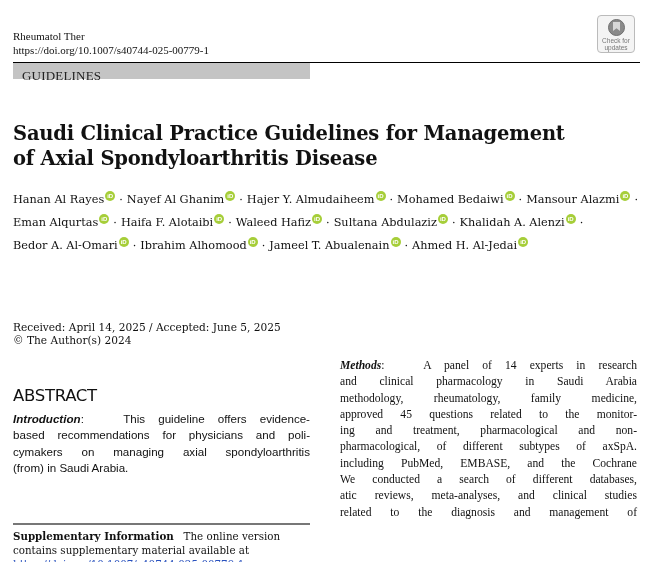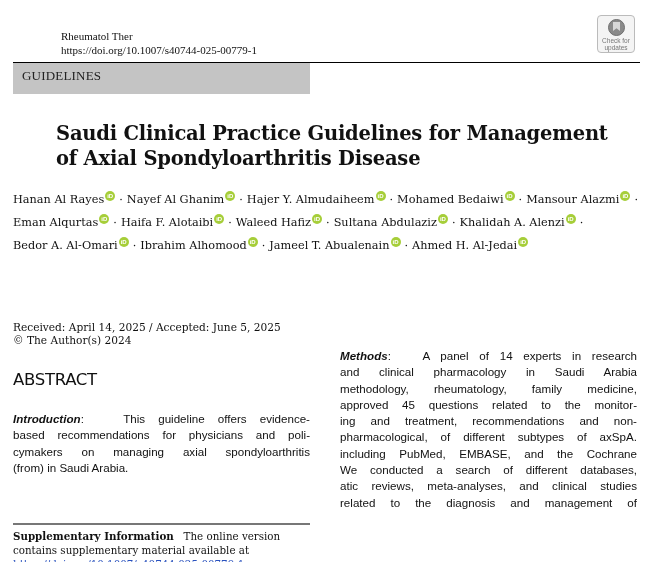--- a/index.html
+++ b/index.html
@@ -1,34 +1,34 @@
 <!DOCTYPE html>
 <html><head>
   <meta charset="utf-8">
   <style>
     html, body { margin: 0; padding: 0; background: #ffffff; }
     body { width: 656px; height: 562px; overflow: hidden; position: relative; color: #111; font-family: "DejaVu Serif", serif; }
-    .journal { position: absolute; left: 13px; top: 29px; font-family: "Liberation Serif", serif; font-size: 11px; line-height: 14px; color: #111; margin-left: 48px; }
+    .journal { position: absolute; left: 13px; top: 29px; font-family: "Liberation Serif", serif; font-size: 11px; line-height: 14px; color: #111; }
     .rule { position: absolute; left: 13px; top: 62px; width: 627px; height: 0; border-top: 1.3px solid #000; }
-    .banner { position: absolute; left: 13px; top: 63px; width: 297px; height: 31px; background: #c4c4c4; }
+    .banner { position: absolute; left: 13px; top: 63px; width: 297px; height: 16px; background: #c4c4c4; }
     .banner span { position: absolute; left: 9px; top: 5px; font-family: "Liberation Serif", serif; font-size: 13px; letter-spacing: 0.2px; color: #222; }
     .badge { position: absolute; left: 597px; top: 15px; width: 38px; height: 38px; border: 1px solid #bbb; border-radius: 4px; background: #f4f4f4; box-sizing: border-box; }
     .badge .circle { position: absolute; left: 10px; top: 3px; width: 17px; height: 17px; border-radius: 50%; background: #8a8a8a; border: 1px solid #6f6f6f; box-sizing: border-box; }
     .badge .circle::after { content: ""; position: absolute; left: 4px; top: 2px; width: 7px; height: 9px; background: #d7d7d7; clip-path: polygon(0 0, 100% 0, 100% 100%, 50% 70%, 0 100%); }
     .badge .txt { position: absolute; left: 0; top: 21px; width: 36px; text-align: center; font-family: "Liberation Sans", sans-serif; font-size: 6.5px; line-height: 7px; color: #777; }
-    .title { position: absolute; left: 13px; top: 121px; width: 600px; font-family: "DejaVu Serif", serif; font-weight: bold; font-size: 19.5px; line-height: 25px; color: #111; letter-spacing: -0.2px; margin-left: 43px; }
+    .title { position: absolute; left: 13px; top: 121px; width: 600px; font-family: "DejaVu Serif", serif; font-weight: bold; font-size: 19.5px; line-height: 25px; color: #111; letter-spacing: -0.2px; }
     .authors { position: absolute; left: 13px; top: 188px; width: 630px; font-family: "DejaVu Serif", serif; font-size: 11.3px; line-height: 23px; color: #111; }
     .authors .line { white-space: nowrap; }
     .orcid { display: inline-block; width: 10px; height: 10px; border-radius: 50%; background: #a6ce39; vertical-align: 2px; margin-left: 1px; position: relative; }
     .orcid::after { content: "iD"; position: absolute; left: 0; top: 1px; width: 10px; text-align: center; font-family: "Liberation Sans", sans-serif; font-size: 6px; line-height: 8px; color: #fff; font-weight: bold; }
     .sep { margin: 0 4px; }
     .dates { position: absolute; left: 13px; top: 321px; font-family: "DejaVu Serif", serif; font-size: 10.6px; line-height: 13px; color: #111; }
-    .abstract-h { position: absolute; left: 13px; top: 370px; font-family: "DejaVu Sans", sans-serif; font-size: 16.5px; letter-spacing: -0.3px; color: #111; }
+    .abstract-h { position: absolute; left: 13px; top: 386px; font-family: "DejaVu Sans", sans-serif; font-size: 16.5px; letter-spacing: -0.3px; color: #111; }
     .col-left { position: absolute; left: 13px; top: 411px; width: 297px; font-family: Liberation Sans, sans-serif; font-size: 11.6px; line-height: 16.3px; color: #111; text-align: justify; }
-    .col-right { position: absolute; left: 340px; top: 348px; width: 297px; font-family: Liberation Sans, sans-serif; font-size: 11.6px; line-height: 16.3px; color: #111; text-align: justify; }
+    .col-right { position: absolute; left: 340px; top: 358px; width: 297px; font-family: Liberation Serif, serif; font-size: 11.6px; line-height: 16.3px; color: #111; text-align: justify; }
     .col-left .l, .col-right .l { display: block; white-space: nowrap; text-align-last: justify; }
     .col-left .last, .col-right .last { text-align-last: left; }
     .lead { font-weight: bold; font-style: italic; }
     .foot-rule { position: absolute; left: 13px; top: 523px; width: 297px; border-top: 2px solid #777; }
     .supp { position: absolute; left: 13px; top: 529px; width: 297px; font-family: "DejaVu Serif", serif; font-size: 10.3px; line-height: 14px; color: #111; }
     .supp b { font-weight: bold; }
     .supp .link { color: #2a52be; white-space: nowrap; }
   </style>
 </head>
 <body>
@@ -74,21 +74,21 @@
   <span class="l">based recommendations for physicians and poli-</span>
   <span class="l">cymakers on managing axial spondyloarthritis</span>
   <span class="l last">(from) in Saudi Arabia.</span>
 </div>
 
 <div class="col-right">
   <span class="l"><span class="lead">Methods</span>:&nbsp;&nbsp; <span>A panel of 14 experts in research</span></span>
   <span class="l">and clinical pharmacology in Saudi Arabia</span>
   <span class="l">methodology, rheumatology, family medicine,</span>
   <span class="l">approved 45 questions related to the monitor-</span>
-  <span class="l">ing and treatment, recommendations and non-</span>
+  <span class="l">ing and treatment, pharmacological and non-</span>
   <span class="l">pharmacological, of different subtypes of axSpA.</span>
   <span class="l">including PubMed, EMBASE, and the Cochrane</span>
   <span class="l">We conducted a search of different databases,</span>
   <span class="l">atic reviews, meta-analyses, and clinical studies</span>
   <span class="l">related to the diagnosis and management of</span>
 </div>
 
 <div class="foot-rule"></div>
 <div class="supp">
   <div><b>Supplementary Information</b>&nbsp;&nbsp; <span>The online version</span></div>

